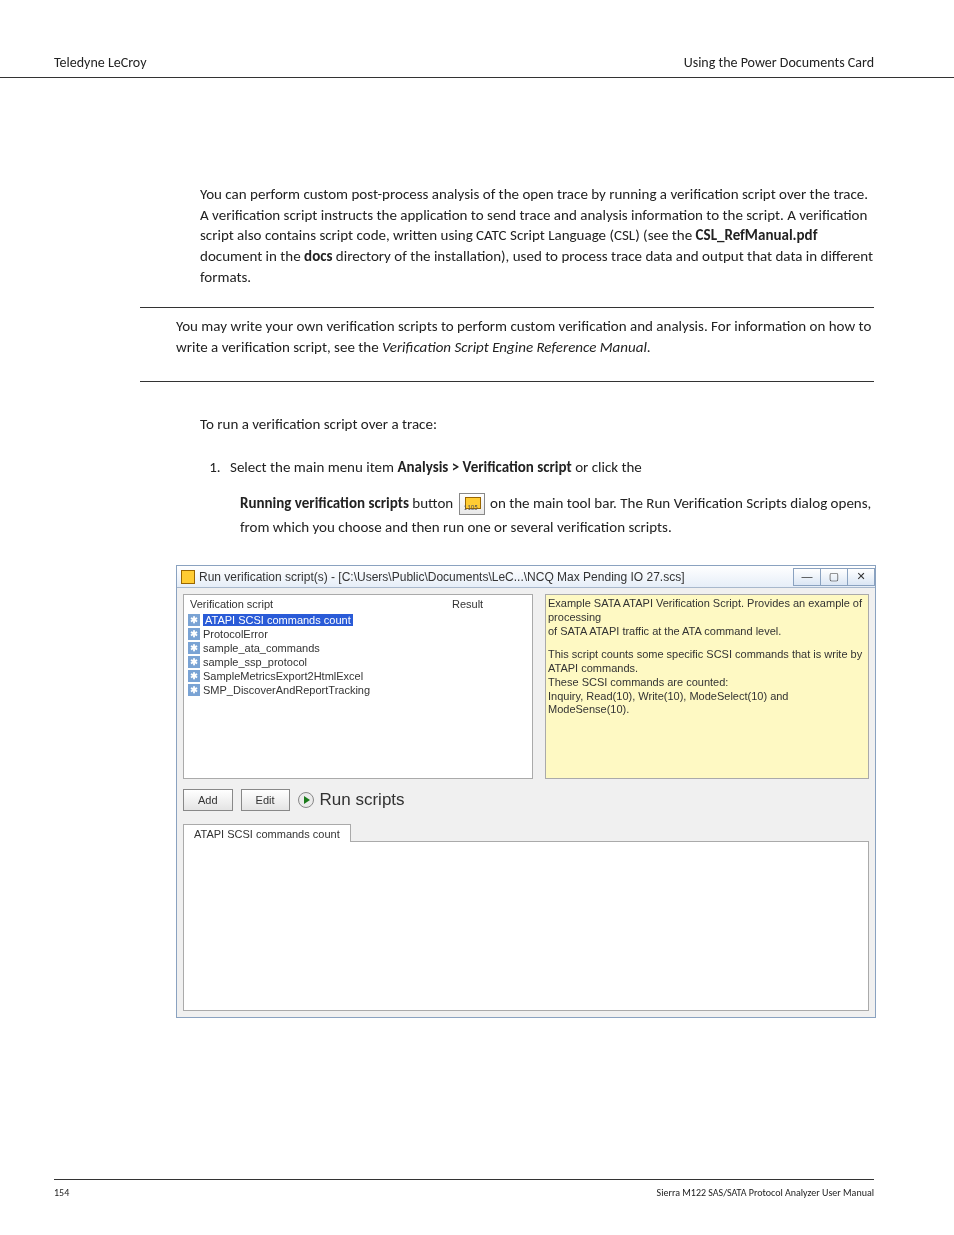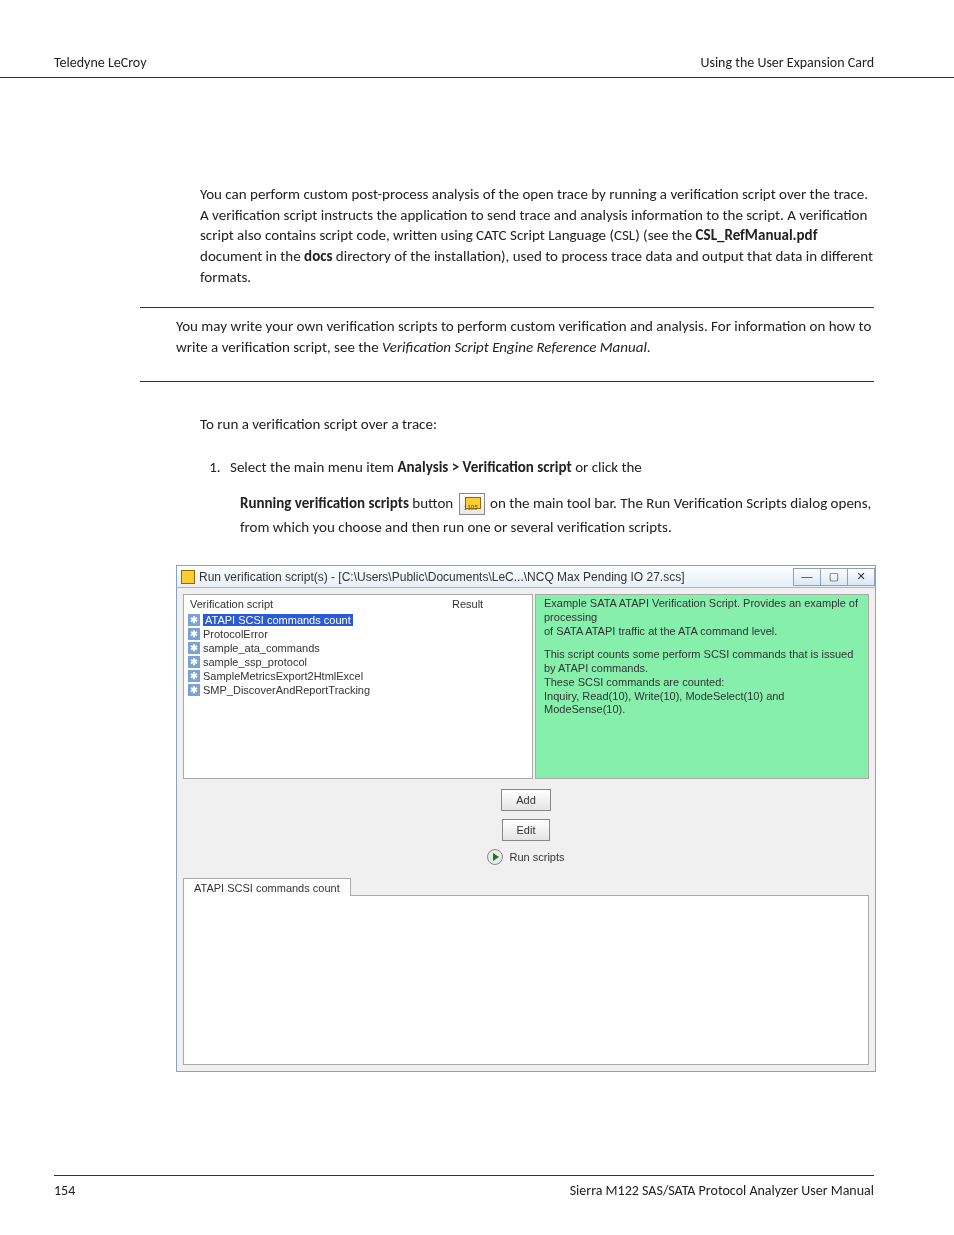--- a/index.html
+++ b/index.html
@@ -90,50 +90,50 @@
   .win-btn {
     width: 28px; height: 18px;
     border:1px solid #8aa2c0;
     background: linear-gradient(#fff,#dbe6f4);
     margin-left: -1px;
     font-size: 11px; text-align:center; line-height:15px;
     color:#333;
   }
   .win-btn:last-child { border-right: none; }
   .dialog-body { padding: 6px; background:#f0f0f0; }
-  .top-row { display:flex; gap:2px; }
+  .top-row { display:flex; gap:12px; }
   .script-box {
     background:#fff;
     border:1px solid #aaa;
     width:350px; height:185px;
     padding: 2px 4px;
     position: relative;
   }
   .desc-box {
-    background:#86efac;
+    background:#fef9c3;
     border:1px solid #aaa;
     flex:1; height:185px;
-    padding: 2px 8px;
+    padding: 2px 2px;
     line-height: 1.25;
     font-size: 11px;
   }
   .script-header { display:flex; font-size:11px; color:#333; padding: 1px 2px 3px 2px; }
   .script-header .col1 { flex: 0 0 262px; }
   .script-list { }
   .script-item { display:flex; align-items:center; height:14px; font-size: 11px; cursor:default; }
   .script-item .sq {
     width:12px; height:12px; margin-right:3px;
     background:#7aa3d4;
     display:inline-flex; align-items:center; justify-content:center;
     color:#fff; font-size:9px; font-weight:bold;
   }
   .script-item.selected .lbl {
     background:#2a5bd7; color:#fff; padding: 0 2px;
   }
-  .btn-row { display:flex; align-items:center; gap:8px; margin-top:10px;flex-direction:column; }
+  .btn-row { display:flex; align-items:center; gap:8px; margin-top:10px; }
   .btn {
     border:1px solid #888;
     background:linear-gradient(#fff,#e4e4e4);
     font-size:11px;
     padding: 2px 14px;
     height: 22px;
     color:#333;
   }
   .play-icon {
     display:inline-block; width:16px; height:16px;
@@ -164,31 +164,31 @@
     background:#fff;
     border:1px solid #aaa;
     height:170px;
     width:100%;
   }
 
   .page-footer {
     position:absolute;
     bottom: 36px; left: 54px; right: 80px;
     display:flex; justify-content:space-between;
-    font-size: 14px;
+    font-size: 10px;
     border-top: 1px solid #333;
     padding-top: 6px;
   }
 </style>
 </head>
 <body>
 
 <div class="page-header">
   <span>Teledyne LeCroy</span>
-  <span>Using the User Expansion Card</span>
+  <span>Using the Power Documents Card</span>
 </div>
 
 <div class="content">
 
 
   <div style="height:36px"></div>
 
   <p class="para">
     <span>You can perform custom post-process analysis of the open trace by running a verification script over the trace. A verification script instructs the application to send trace and analysis information to the script. A verification script also contains script code, written using CATC Script Language (CSL) (see the </span><span class="bold">CSL_RefManual.pdf</span><span> document in the </span><span class="bold">docs</span><span> directory of the installation), used to process trace data and output that data in different formats.</span>
   </p>
@@ -252,31 +252,31 @@
               <div class="script-item">
                   <span class="sq">✱</span>
                   <span class="lbl">SMP_DiscoverAndReportTracking</span>
                 </div>
             </div>
           </div>
           <div class="desc-box">
             <div>Example SATA ATAPI Verification Script. Provides an example of processing</div>
             <div>of SATA ATAPI traffic at the ATA command level.</div>
             <div style="height:10px"></div>
-            <div>This script counts some perform SCSI commands that is issued by ATAPI commands.</div>
+            <div>This script counts some specific SCSI commands that is write by ATAPI commands.</div>
             <div>These SCSI commands are counted:</div>
             <div>Inquiry, Read(10), Write(10), ModeSelect(10) and ModeSense(10).</div>
           </div>
         </div>
         <div class="btn-row">
           <button class="btn">Add</button>
           <button class="btn">Edit</button>
           <span style="display:inline-flex;align-items:center">
             <span class="play-icon"></span>
-            <span style="font-size:11px">Run scripts</span>
+            <span style="font-size:17px">Run scripts</span>
           </span>
         </div>
         <div class="tab-strip">
           <span class="tab">ATAPI SCSI commands count</span>
           <div class="output-pane"></div>
         </div>
       </div>
     </div>
   </div>
 

